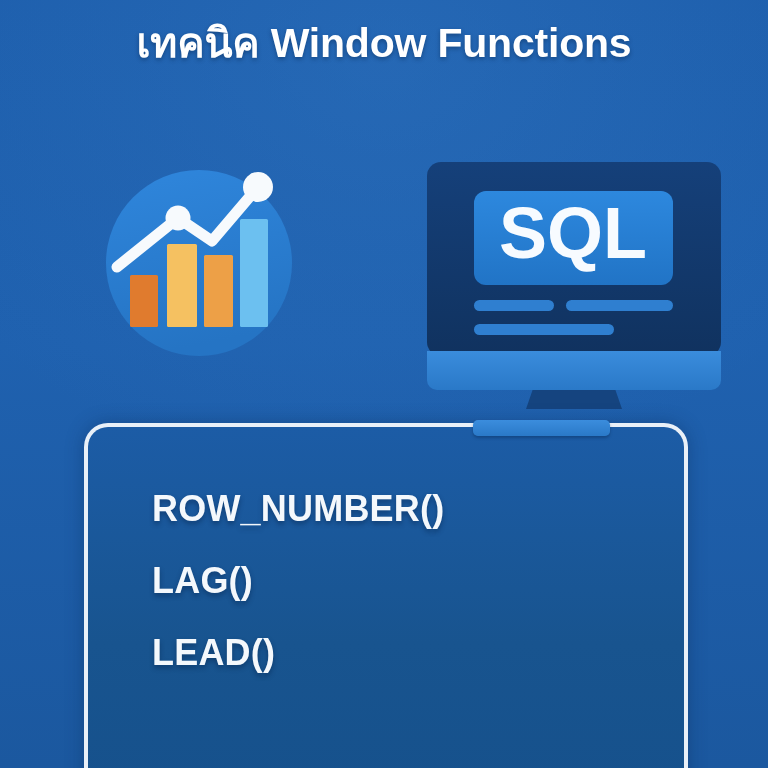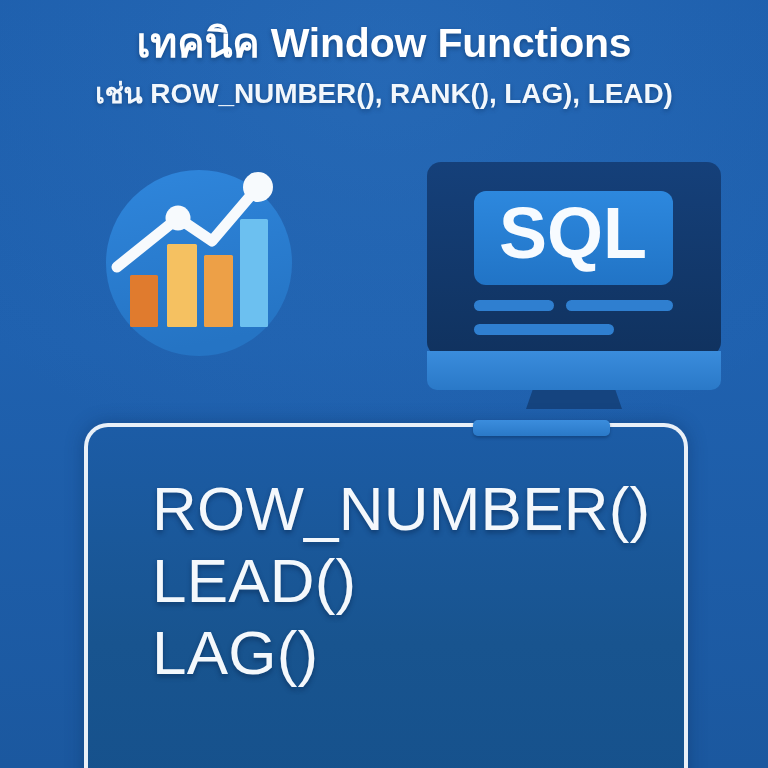--- a/index.html
+++ b/index.html
@@ -89,23 +89,23 @@
     background: linear-gradient(180deg, #1c5ca6 0%, #18548f 60%, #16518c 100%);
     box-shadow: 0 0 18px rgba(8,38,78,0.35);
     overflow: hidden;
   }
   .code-list {
     margin: 0;
     padding: 46px 0 0 64px;
     list-style: none;
   }
   .code-list li {
-    font-size: 62px;
+    font-size: 36px;
     line-height: 72px;
-    font-weight: normal;
+    font-weight: bold;
     color: #f4f8fc;
     letter-spacing: 0.2px;
     text-shadow: 0 3px 5px rgba(5,32,68,0.45);
     white-space: nowrap;
   }
 
   
   .monitor-foot {
     position: absolute;
     left: 473px;
@@ -118,21 +118,20 @@
   }
 </style>
 </head>
 <body>
 
 <div id="poster">
   <div class="bg-grad"></div>
 
   <div class="title-block">
     <h1 class="poster-title">เทคนิค Window Functions</h1>
-    <h2 class="poster-subtitle">เช่น ROW_NUMBER(), RANK(), LAG), LEAD)</h2>
   </div>
 
   <div class="chart-icon">
     <svg viewBox="0 0 200 200" xmlns="http://www.w3.org/2000/svg">
       <defs>
         <linearGradient id="circGrad" x1="0" y1="0" x2="0.2" y2="1">
           <stop offset="0%" stop-color="#2f86dc"></stop>
           <stop offset="100%" stop-color="#2574c4"></stop>
         </linearGradient>
       </defs>
@@ -177,19 +176,19 @@
       <rect x="140" y="139" width="107" height="11" rx="5.5" fill="#2f7fd0"></rect>
       <rect x="48" y="163" width="140" height="11" rx="5.5" fill="#2f7fd0"></rect>
 
       <path d="M1 190 L295 190 L295 219 a10 10 0 0 1 -10 10 L11 229 a10 10 0 0 1 -10 -10 Z" fill="url(#baseGrad)"></path>
     </svg>
   </div>
 
   <div class="code-panel">
     <ul class="code-list">
       <li>ROW_NUMBER()</li>
+      <li>LAG()</li>
       <li>LEAD()</li>
-      <li>LAG()</li>
     </ul>
   </div>
 
   <div class="monitor-foot"></div>
 </div>
 
 </body></html>

